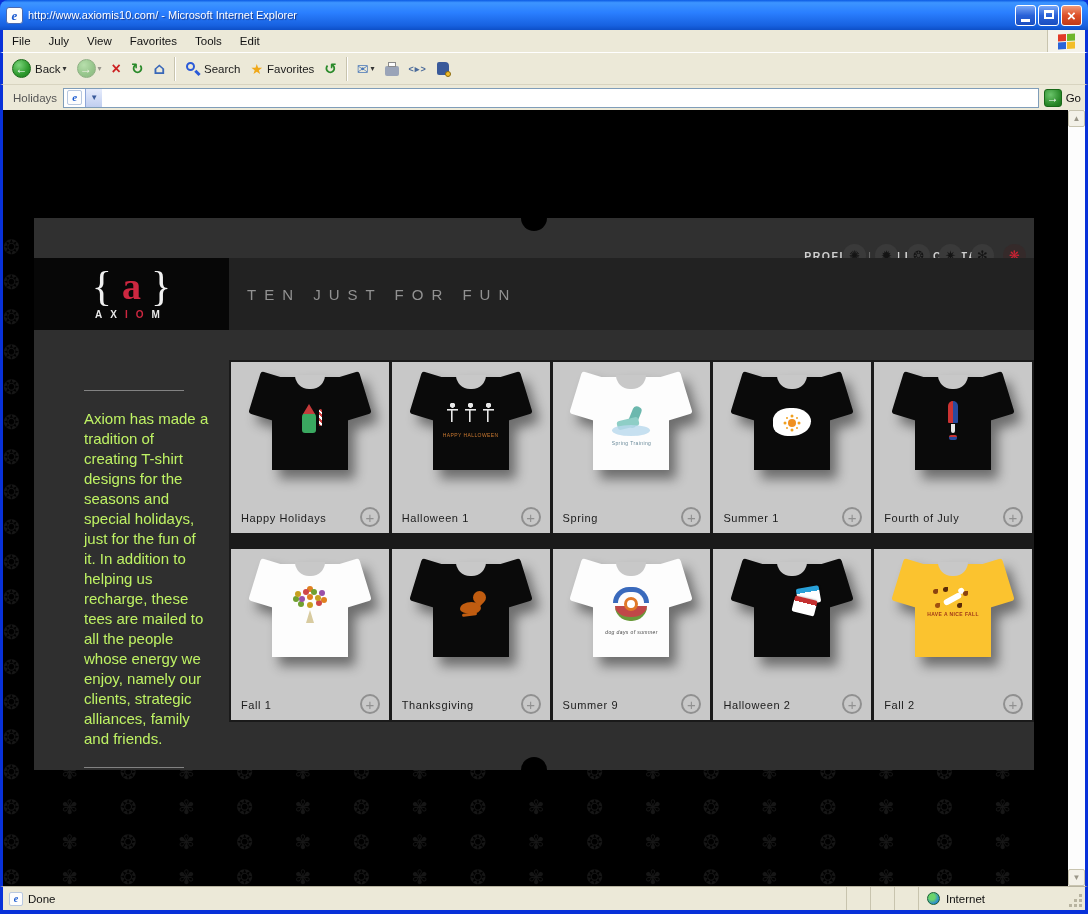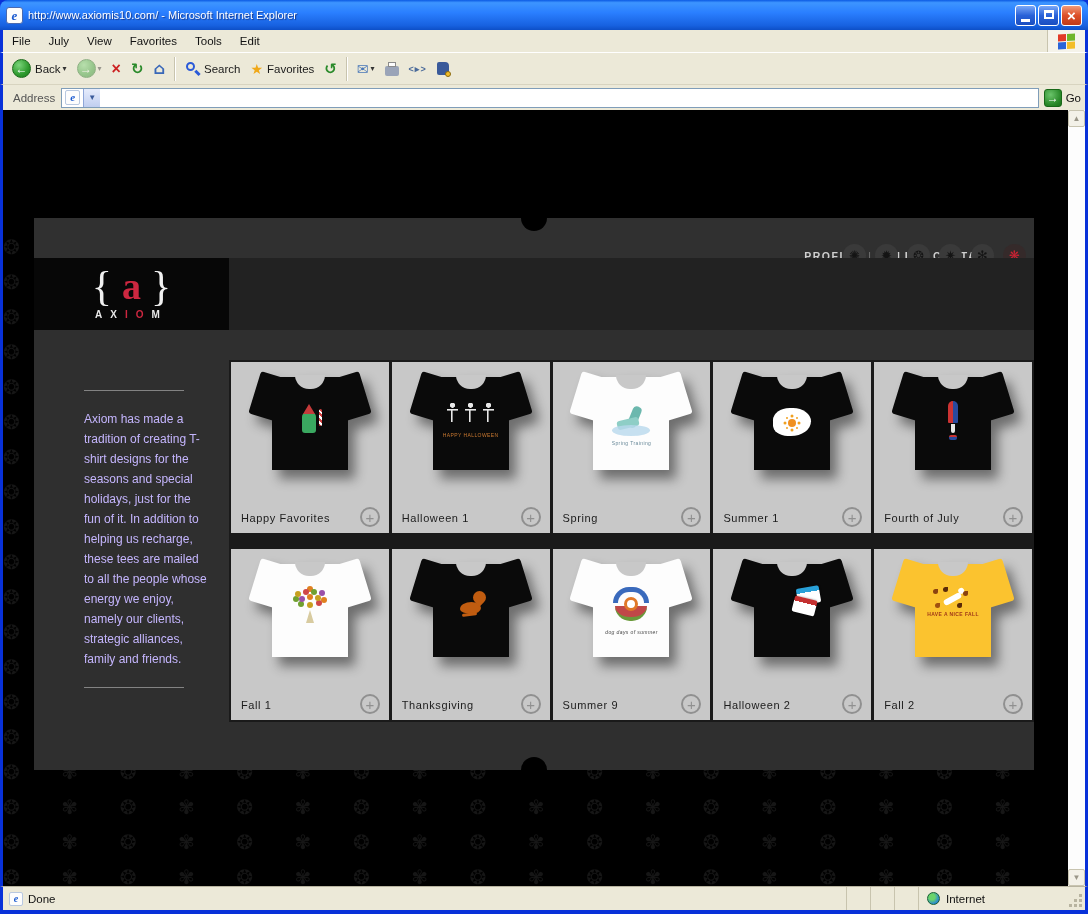--- a/index.html
+++ b/index.html
@@ -100,21 +100,21 @@
   .brace{ color:#f0f0f0; font:300 42px/40px "Liberation Serif",serif; }
   .logoa{ color:#cd2740; font:bold 38px/36px "Liberation Serif",serif; padding:0 10px; }
   .logoword{ margin-top:3px; font-size:10px; font-weight:bold; letter-spacing:8px; color:#e8e8e8; }
   .logoword .acc{ display:inline; color:#cd2740; }
   .logoword span{ display:inline;text-align:center; }
   .heading{ flex:1; display:flex; align-items:center; padding-left:18px;
     color:#929292; font-size:15px; letter-spacing:8px; }
 
   .mainband{ position:absolute; left:0; top:220px; width:1000px; height:440px; background:#2f2f2f; }
   .notch.bottom{ top:427px; }
-  .sidebar{ position:absolute; left:50px; top:60px; width:125px; color:#c4b5fd; font-size:12px; line-height:20px; }
+  .sidebar{ position:absolute; left:50px; top:60px; width:125px; color:#bef264; font-size:15px; line-height:20px; }
   .srule{ height:1px; background:#838383; width:100px; border:0; }
   .srule.t{ margin-bottom:18px; } .srule.b{ margin-top:18px; }
 
   .grid{ position:absolute; left:195px; top:30px; width:805px; background:#1a1a1a; padding:2px;
     display:grid; grid-template-columns:repeat(5,1fr); grid-auto-rows:171px; gap:16px 3px; }
   .tile{ background:#c8c8c8; position:relative; overflow:hidden; }
   .tile-label{ position:absolute; left:10px; bottom:9px; font-size:11px; letter-spacing:.6px; color:#1c1c1c; }
   .plus{ position:absolute; right:9px; bottom:6px; width:20px; height:20px; border:2px solid #909090;
     border-radius:50%; color:#909090; font:15px/17px "Liberation Sans",sans-serif; text-align:center; }
 
@@ -286,21 +286,21 @@
         <span class="g-edit">&lt;▸&gt;</span>
       </span>
     <span class="tbtn">
         <span class="book">
           <i></i>
         </span>
       </span>
   </div>
 
   <div class="addressbar">
-    <span class="addr-label">Address</span>
+    <span class="addr-label">Holidays</span>
     <span class="addr-box">
       <span class="addr-ico">e</span>
       <span class="addr-drop">▼</span>
     </span>
     <span class="go">
       <i>→</i>
       <span>Go</span>
     </span>
   </div>
 
@@ -331,20 +331,21 @@
 
         <div class="headerband">
           <div class="logobox">
             <div class="logotop">
               <span class="brace">{</span>
               <span class="logoa">a</span>
               <span class="brace">}</span>
             </div>
             <div class="logoword"><span>AX</span><span class="acc">IO</span><span>M</span></div>
           </div>
+          <div class="heading">TEN JUST FOR FUN</div>
         </div>
 
         <div class="mainband">
           <div class="sidebar">
             <hr class="srule t">
             <div>Axiom has made a tradition of creating T-shirt designs for the seasons and special holidays, just for the fun of it. In addition to helping us recharge, these tees are mailed to all the people whose energy we enjoy, namely our clients, strategic alliances, family and friends.</div>
             <hr class="srule b">
           </div>
           <div class="grid">
               <div class="tile">
@@ -352,21 +353,21 @@
                   <i class="sl l"></i>
                   <i class="sl r"></i>
                   <i class="body"></i>
                   <i class="neck"></i>
                   <div class="design m-gnome">
                     <s class="p1"></s>
                     <s class="p2"></s>
                     <s class="p3"></s>
                   </div>
                 </div>
-                <span class="tile-label">Happy Favorites</span>
+                <span class="tile-label">Happy Holidays</span>
                 <span class="plus">+</span>
               </div>
               <div class="tile">
                 <div class="shirt s-black">
                   <i class="sl l"></i>
                   <i class="sl r"></i>
                   <i class="body"></i>
                   <i class="neck"></i>
                   <div class="design m-skel">
                     <s class="p1"></s>

